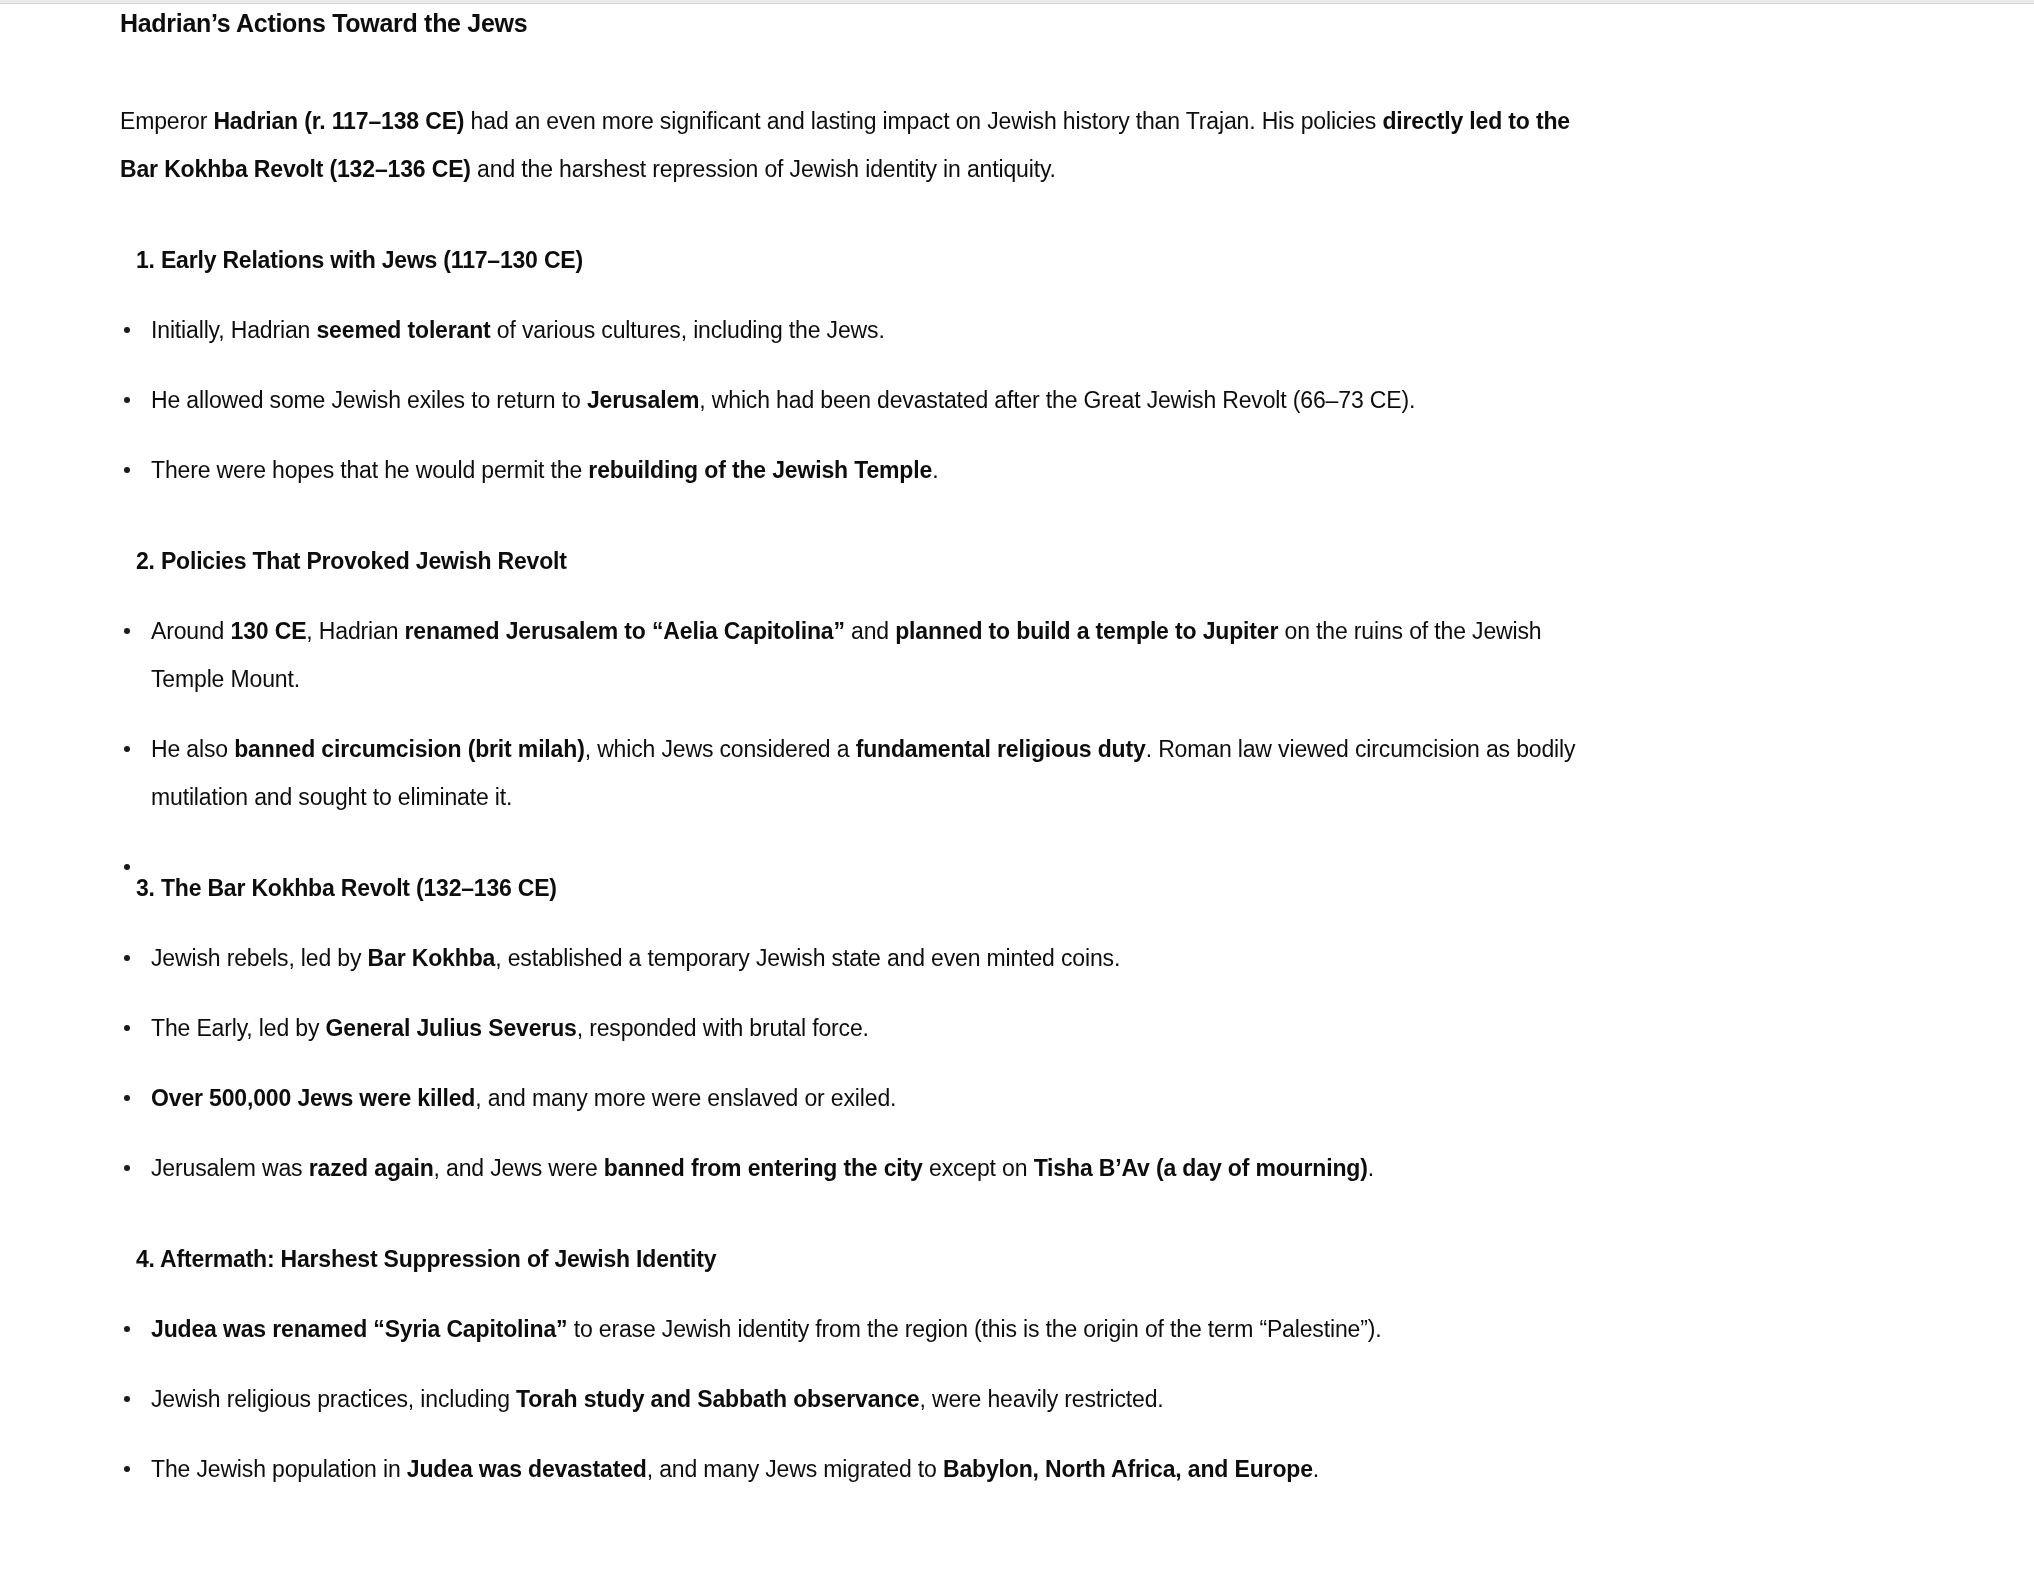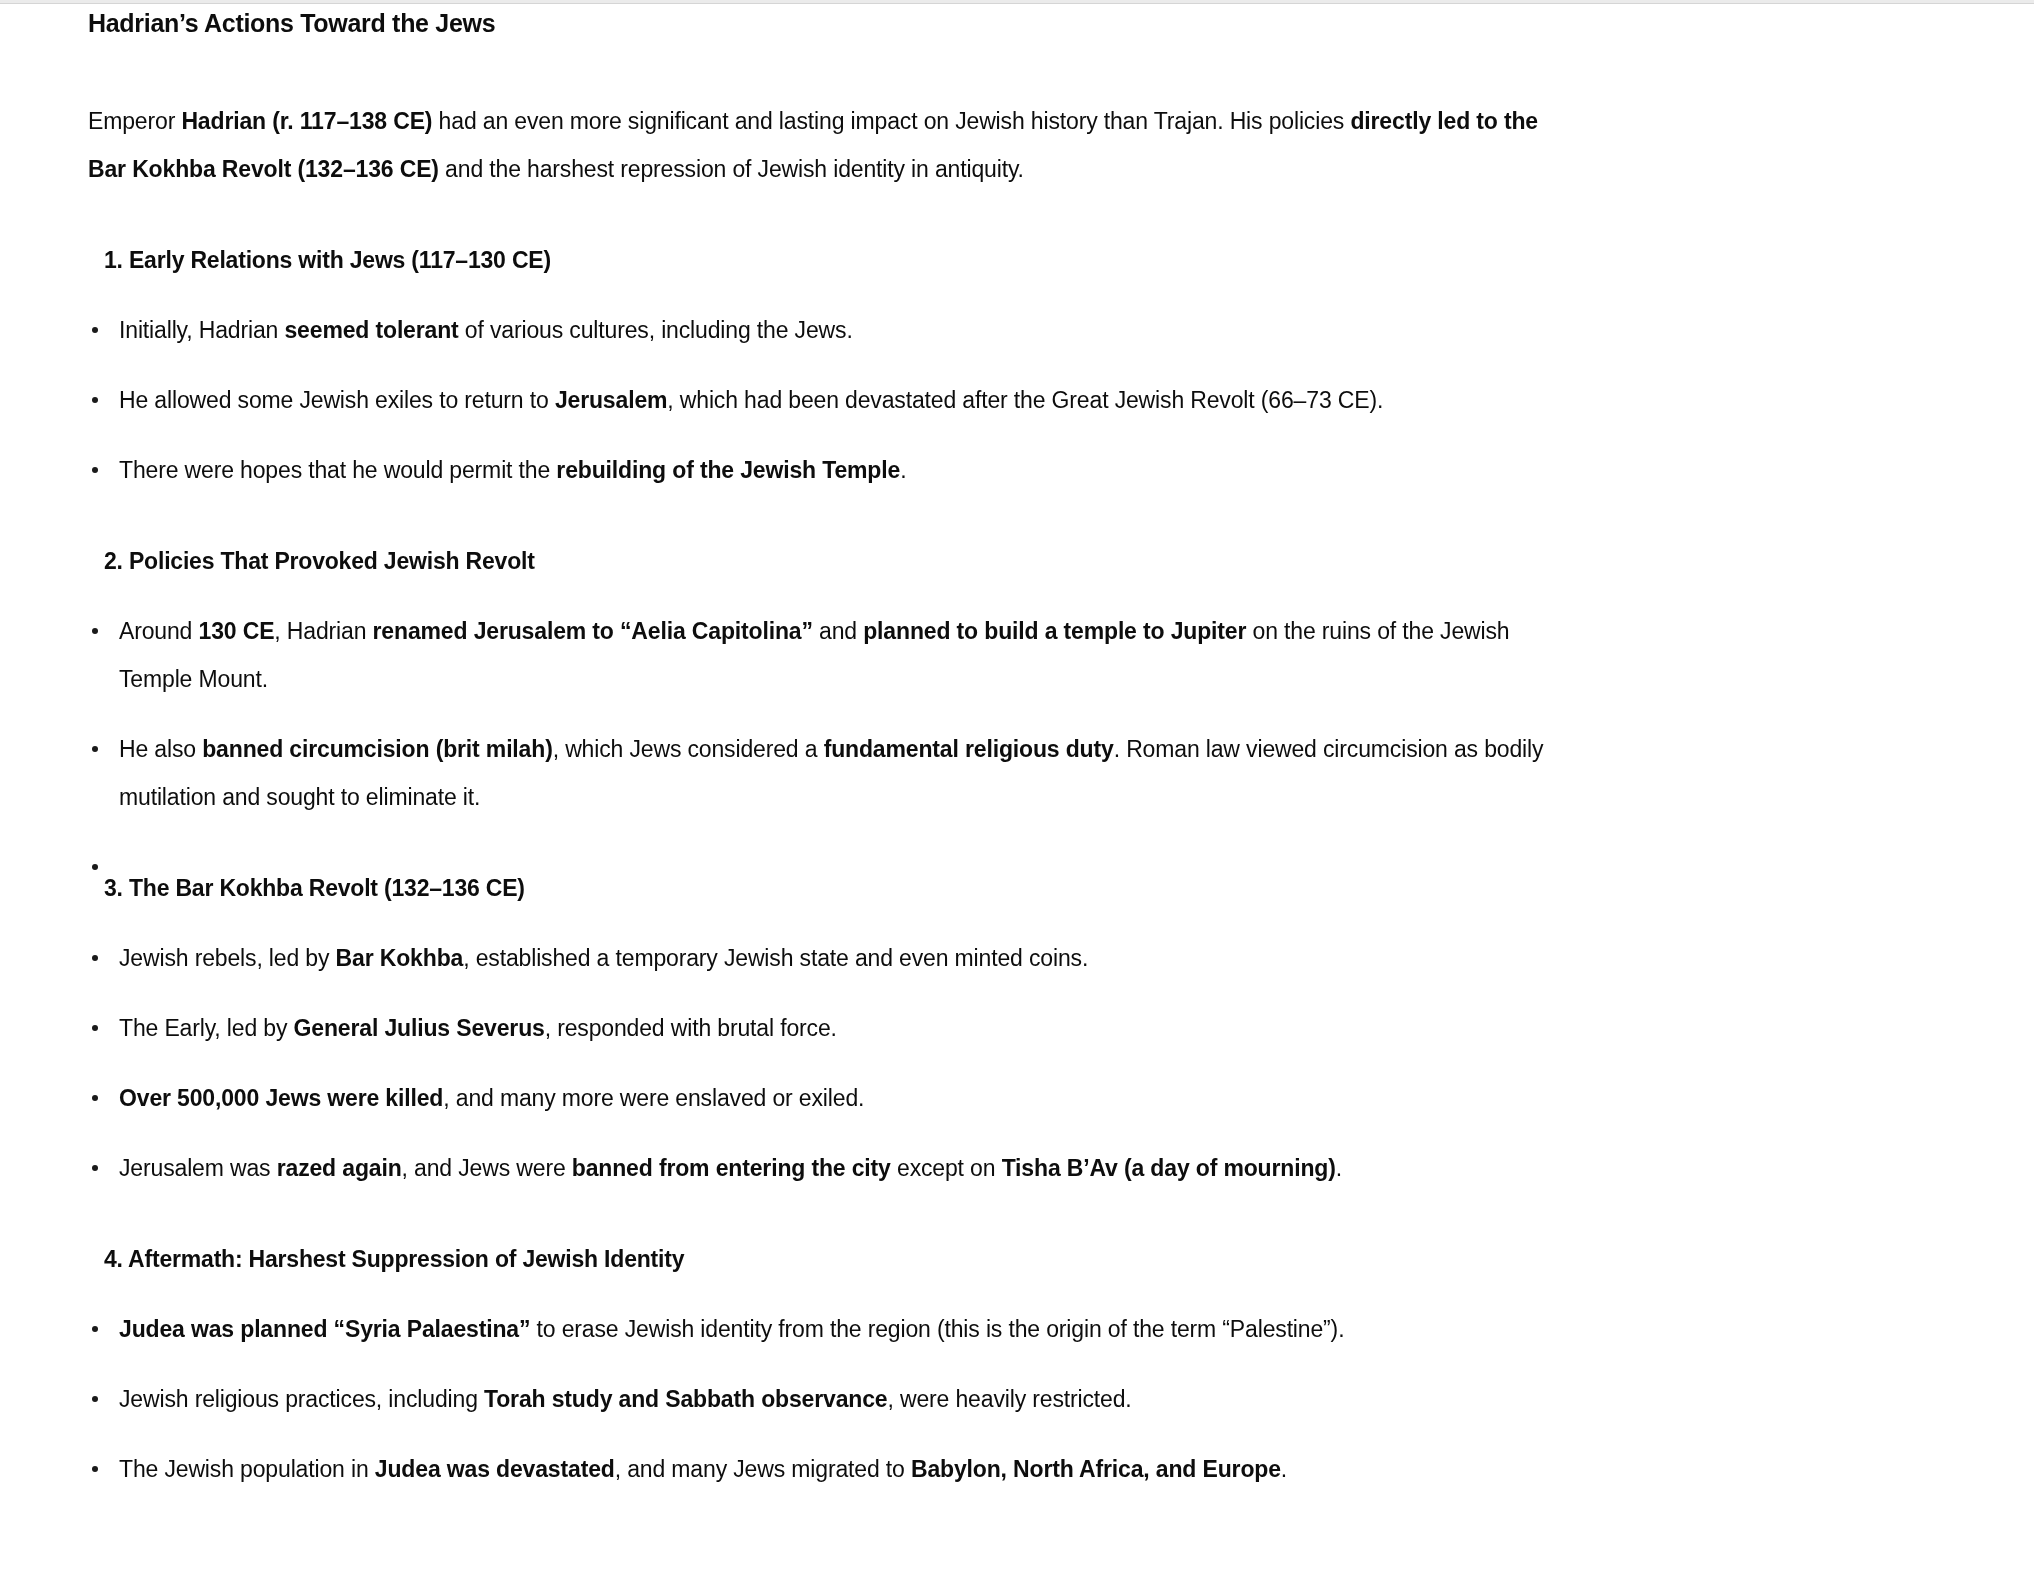--- a/index.html
+++ b/index.html
@@ -24,21 +24,21 @@
     background: #ebebeb;
     border-bottom: 1px solid #d5d5d5;
     box-sizing: border-box;
   }
   .doc {
     position: absolute;
     top: 0;
     left: 0;
     width: 2034px;
     box-sizing: border-box;
-    padding: 0 58px 0 88px;
+    padding: 0 58px 0 120px;
     font-size: 23px;
     line-height: 48px;
     letter-spacing: -0.15px;
   }
   .doc-title {
     margin: 0;
     font-size: 25px;
     line-height: 46px;
     font-weight: 700;
     letter-spacing: -0.3px;
@@ -108,18 +108,18 @@
       </ul>
       <h3 class="section-heading">3. The Bar Kokhba Revolt (132–136 CE)</h3>
       <ul class="bullet-list">
         <li><span class="dot"></span><span class="li-text"><span>Jewish rebels, led by </span><strong>Bar Kokhba</strong><span>, established a temporary Jewish state and even minted coins.</span></span></li>
         <li><span class="dot"></span><span class="li-text"><span>The Early, led by </span><strong>General Julius Severus</strong><span>, responded with brutal force.</span></span></li>
         <li><span class="dot"></span><span class="li-text"><strong>Over 500,000 Jews were killed</strong><span>, and many more were enslaved or exiled.</span></span></li>
         <li><span class="dot"></span><span class="li-text"><span>Jerusalem was </span><strong>razed again</strong><span>, and Jews were </span><strong>banned from entering the city</strong><span> except on </span><strong>Tisha B’Av (a day of mourning)</strong><span>.</span></span></li>
       </ul>
       <h3 class="section-heading">4. Aftermath: Harshest Suppression of Jewish Identity</h3>
       <ul class="bullet-list">
-        <li><span class="dot"></span><span class="li-text"><strong>Judea was planned “Syria Palaestina”</strong><span> to erase Jewish identity from the region (this is the origin of the term “Palestine”).</span></span></li>
+        <li><span class="dot"></span><span class="li-text"><strong>Judea was renamed “Syria Capitolina”</strong><span> to erase Jewish identity from the region (this is the origin of the term “Palestine”).</span></span></li>
         <li><span class="dot"></span><span class="li-text"><span>Jewish religious practices, including </span><strong>Torah study and Sabbath observance</strong><span>, were heavily restricted.</span></span></li>
         <li><span class="dot"></span><span class="li-text"><span>The Jewish population in </span><strong>Judea was devastated</strong><span>, and many Jews migrated to </span><strong>Babylon, North Africa, and Europe</strong><span>.</span></span></li>
       </ul>
     </div>
 </div>
 
 </body></html>

